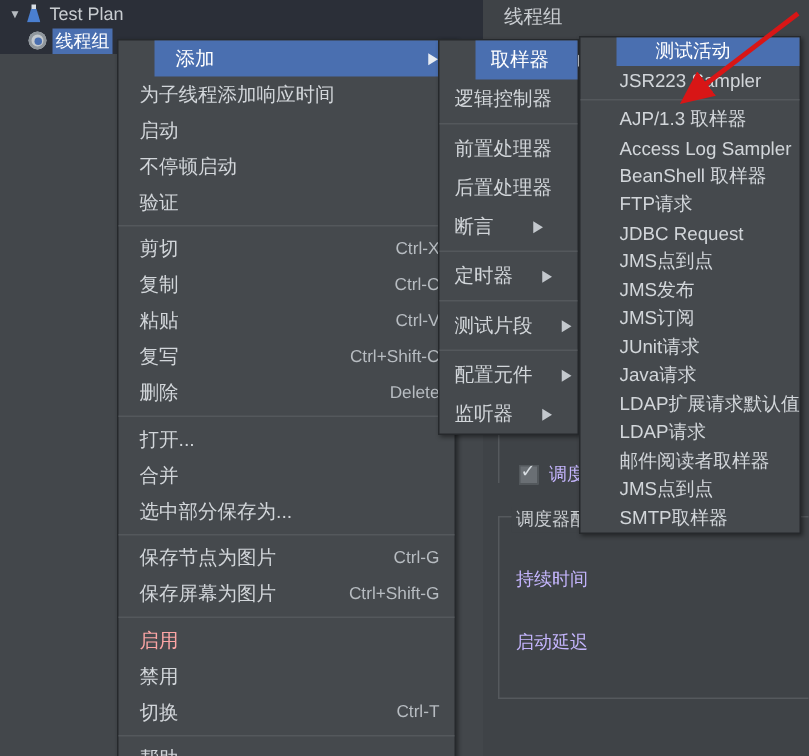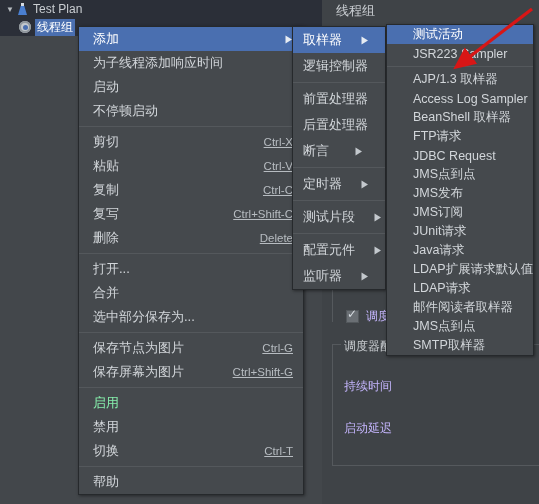--- a/index.html
+++ b/index.html
@@ -33,25 +33,25 @@
   .cbx{position:absolute;width:11px;height:11px;background:#6a6f74;border:1px solid #53585c;}
   .cbx.checked:after{content:"\2713";position:absolute;left:0px;top:-4px;font-size:12px;color:#d8dde2;}
   .vline{position:absolute;width:1px;background:#55595d;}
   .hline{position:absolute;height:1px;background:#55595d;}
 
   
   .menu{position:absolute;background:#45494d;border:1px solid #26292c;box-shadow:1px 1px 3px rgba(0,0,0,.45);}
   .mi{position:relative;display:flex;align-items:center;height:24px;padding:0 10px 0 14px;
       font-size:13px;color:#d2d6da;white-space:nowrap;}
   .mi .lbl{flex:0 0 auto;}
-  .mi .accel{margin-left:auto;padding-left:26px;font-size:11.5px;color:#b7bcc1;font-family:"Liberation Sans",sans-serif;text-decoration:underline;}
+  .mi .accel{margin-left:auto;padding-left:26px;font-size:11.5px;color:#b7bcc1;font-family:"Liberation Sans",sans-serif;}
   .mi .arr{margin-left:auto;padding-left:18px;}
-  .mi.sel{background:#4a6fb0;color:#ffffff;}
+  .mi.sel{background:#4a6fb0;color:#ffffff;margin-left:24px;}
   .mi.sel .arr svg polygon{fill:#e7ecf2;}
-  .mi.disabled{color:#86efac;}
+  .mi.disabled{color:#fca5a5;}
   .sep{height:1px;background:#54585c;margin:3px 0;}
 
   
   .tri{display:inline-block;width:9px;height:9px;}
 
   
   #menu-add{left:78px;top:26px;width:224px;}
   #menu-add .mi{height:24px;}
   #menu-cat{left:292px;top:26px;width:92px;}
   #menu-cat .mi{height:26px;padding:0 22px 0 10px;}
@@ -109,32 +109,35 @@
     </div>
     <div class="mi">
       <span class="lbl">为子线程添加响应时间</span>
     </div>
     <div class="mi">
       <span class="lbl">启动</span>
     </div>
     <div class="mi">
       <span class="lbl">不停顿启动</span>
     </div>
+    <div class="mi">
+      <span class="lbl">验证</span>
+    </div>
     <div class="sep"></div>
     <div class="mi">
       <span class="lbl">剪切</span>
       <span class="accel">Ctrl-X</span>
     </div>
     <div class="mi">
+      <span class="lbl">复制</span>
+      <span class="accel">Ctrl-C</span>
+    </div>
+    <div class="mi">
       <span class="lbl">粘贴</span>
       <span class="accel">Ctrl-V</span>
-    </div>
-    <div class="mi">
-      <span class="lbl">复制</span>
-      <span class="accel">Ctrl-C</span>
     </div>
     <div class="mi">
       <span class="lbl">复写</span>
       <span class="accel">Ctrl+Shift-C</span>
     </div>
     <div class="mi">
       <span class="lbl">删除</span>
       <span class="accel">Delete</span>
     </div>
     <div class="sep"></div>

